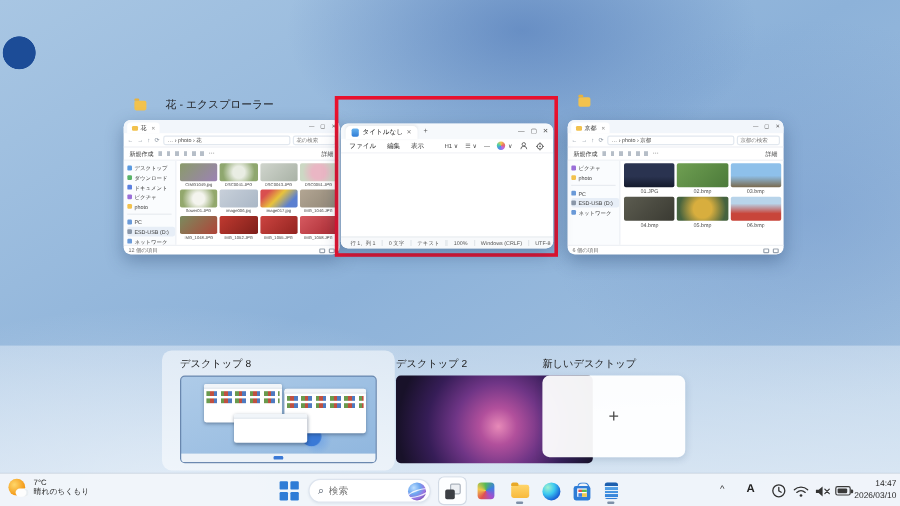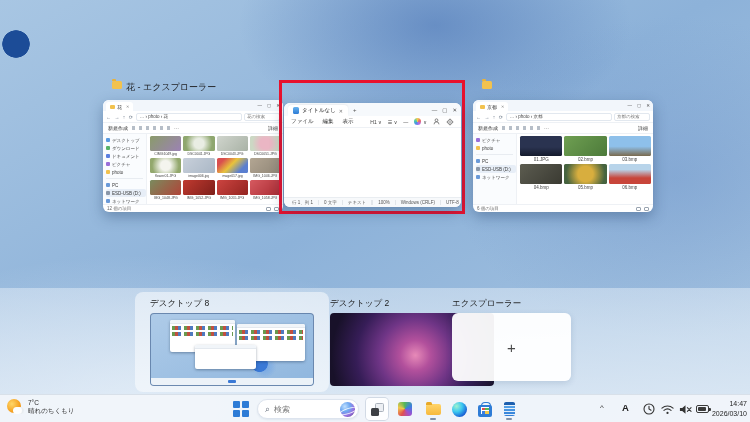--- a/index.html
+++ b/index.html
@@ -10,21 +10,21 @@
       radial-gradient(circle 14px at 16px 44px, #1c4c97 96%, rgba(28,76,151,0) 100%),
       radial-gradient(ellipse 280px 160px at 58% 6%, rgba(66,108,176,.55), rgba(66,108,176,0) 70%),
       radial-gradient(ellipse 320px 230px at 90% 42%, rgba(104,142,198,.38), rgba(104,142,198,0) 70%),
       radial-gradient(ellipse 420px 200px at 18% 96%, rgba(220,233,246,.65), rgba(220,233,246,0) 75%),
       linear-gradient(150deg,#a8c6e3 0%,#8db2d9 48%,#aac7e3 100%);
   }
   .desk-band { position:absolute; left:0; top:288px; width:750px; height:106px;
     background:linear-gradient(rgba(236,243,250,.45), rgba(236,243,250,.7)); }
 
   
-  .win-label { position:absolute; display:flex; gap:4px; font-size:9px; color:#1d1d1f; }
+  .win-label { position:absolute; display:flex; align-items:center; gap:16px; font-size:9px; color:#1d1d1f; }
   .mini-folder { width:10px; height:8px; background:#f2c24e; border-radius:1.5px; position:relative; }
   .mini-folder::before { content:""; position:absolute; top:-2px; left:0; width:4px; height:2px; background:#e8b23c; border-radius:1px 1px 0 0; }
   .mini-note { width:8px; height:9px; background:linear-gradient(180deg,#66b2ee,#2e7cd6); border-radius:1.5px; }
 
   
   .card { position:absolute; background:#fff; border-radius:6px; overflow:hidden;
     box-shadow:0 5px 14px rgba(25,55,95,.35); display:flex; flex-direction:column; }
 
   
   .x-tabs { height:11px; background:#f2f6fb; display:flex; align-items:center; padding:0 3px; flex:0 0 auto; }
@@ -417,21 +417,21 @@
         <div class="mw-dots"></div>
         <div class="mw-dots"></div>
       </div>
     <div class="mini-win" style="left:27%; top:44%; width:38%; height:34%;">
         <div class="mw-head"></div>
       </div>
     <div class="mini-taskbar"></div>
   </div>
   <div class="desk-label" style="left:330px; top:298px;">デスクトップ 2</div>
   <div class="desk-thumb t2" style="left:330px; top:313px;"></div>
-  <div class="desk-label" style="left:452px; top:298px;">エクスプローラー</div>
+  <div class="desk-label" style="left:452px; top:298px;">新しいデスクトップ</div>
   <div class="new-desk">
     <span class="plus">+</span>
   </div>
 
   <div class="taskbar">
     <div class="weather">
       <div class="weather-icon">
           <span class="sun"></span>
           <span class="cloud"></span>
         </div>

